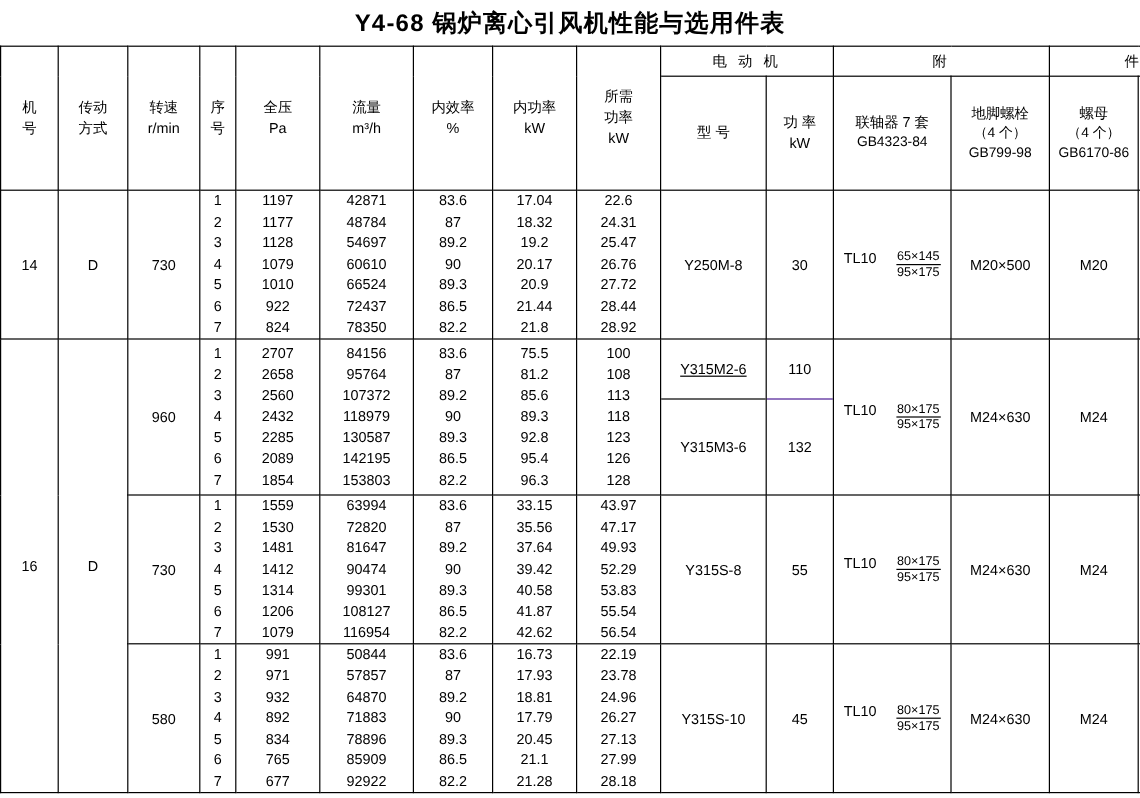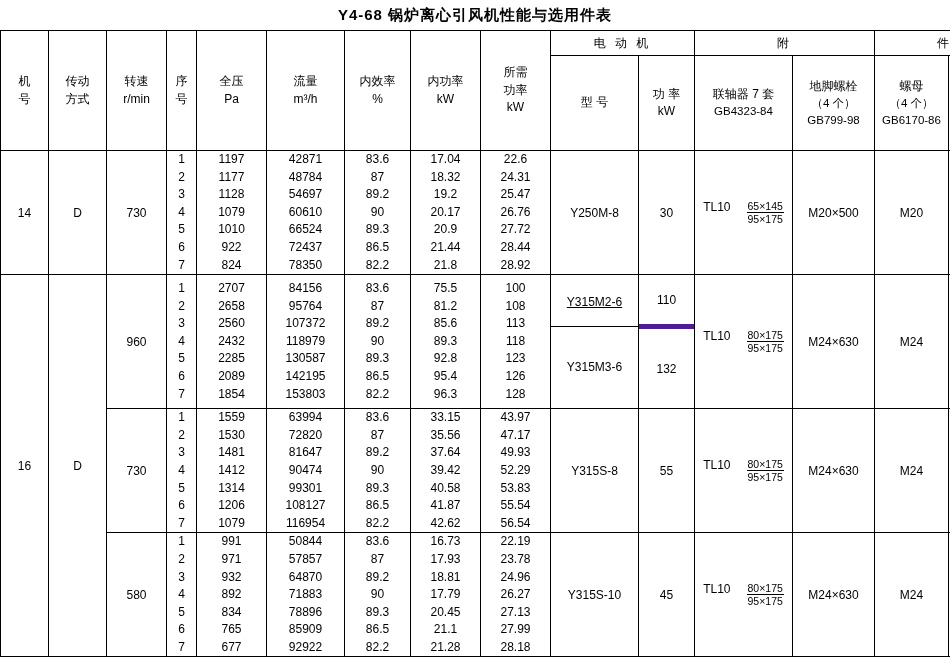--- a/index.html
+++ b/index.html
@@ -10,21 +10,21 @@
   body {
     width: 950px;
     height: 665px;
     font-family: "Liberation Serif", "DejaVu Serif", serif;
     color: #000;
     position: relative;
     overflow: hidden;
   }
   #title {
     text-align: center;
-    font-size: 15px;
+    font-size: 20px;
     font-weight: bold;
     letter-spacing: 1px;
     padding-top: 6px;
     padding-bottom: 5px;
     font-family: "Liberation Sans", sans-serif;
   }
   table.main {
     border-collapse: collapse;
     width: 938px;
     margin: 0 auto;
@@ -336,21 +336,21 @@
         <div>123</div>
         <div>126</div>
         <div>128</div>
       </div>
     </td>
     <td class="blockcell" style="padding:0">
       <div style="height:49px;display:flex;align-items:center;justify-content:center;border-bottom:1px solid #000;text-decoration:underline;">Y315M2-6</div>
       <div style="height:79px;display:flex;align-items:center;justify-content:center;">Y315M3-6</div>
     </td>
     <td class="blockcell" style="padding:0">
-      <div style="height:49px;display:flex;align-items:center;justify-content:center;border-bottom:5px solid #4c1d95;">110</div>
+      <div style="height:49px;display:flex;align-items:center;justify-content:center;border-bottom:1px solid #4c1d95;">110</div>
       <div style="height:79px;display:flex;align-items:center;justify-content:center;">132</div>
     </td>
     <td class="blockcell">
       <span class="coup">
         <span>TL10</span>
         <span class="frac">
           <span class="num">80×175</span>
           <span class="den">95×175</span>
         </span>
       </span>

